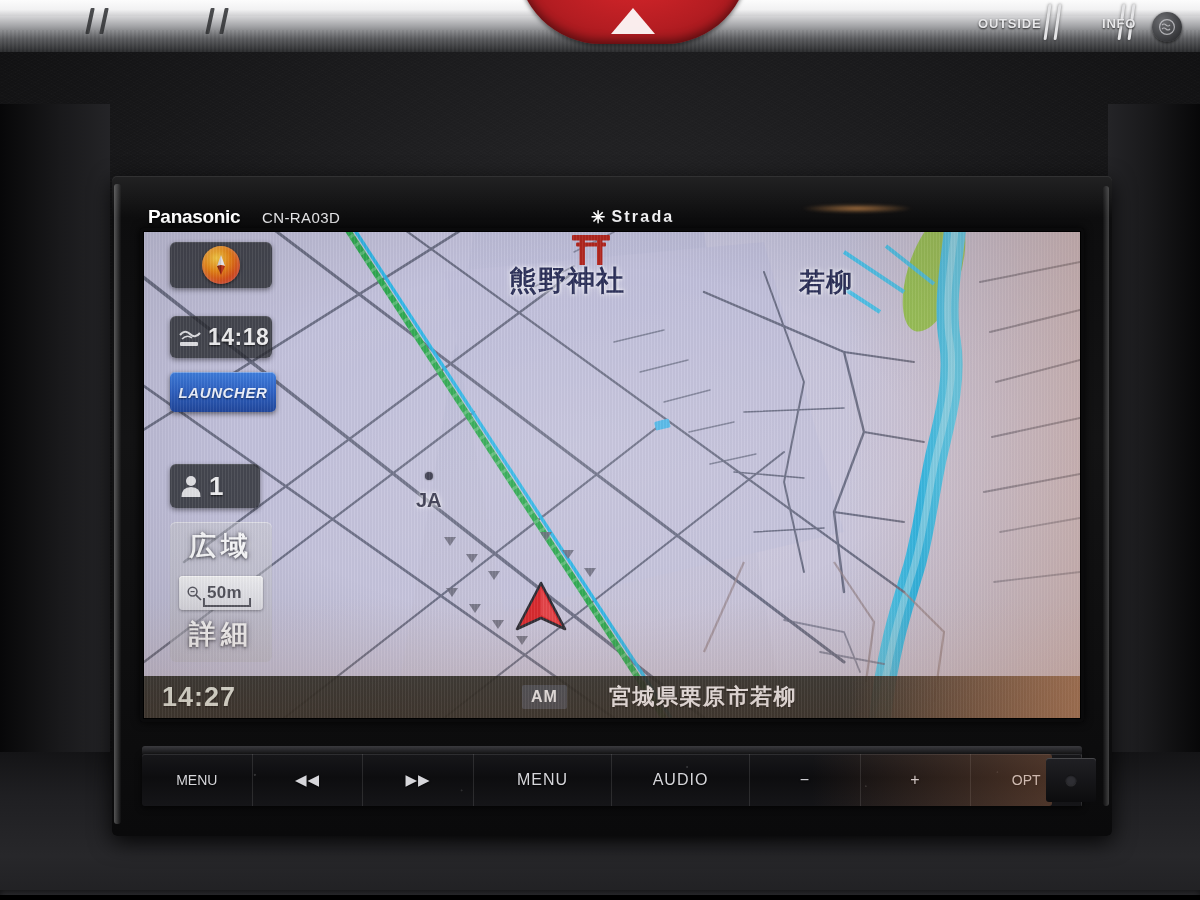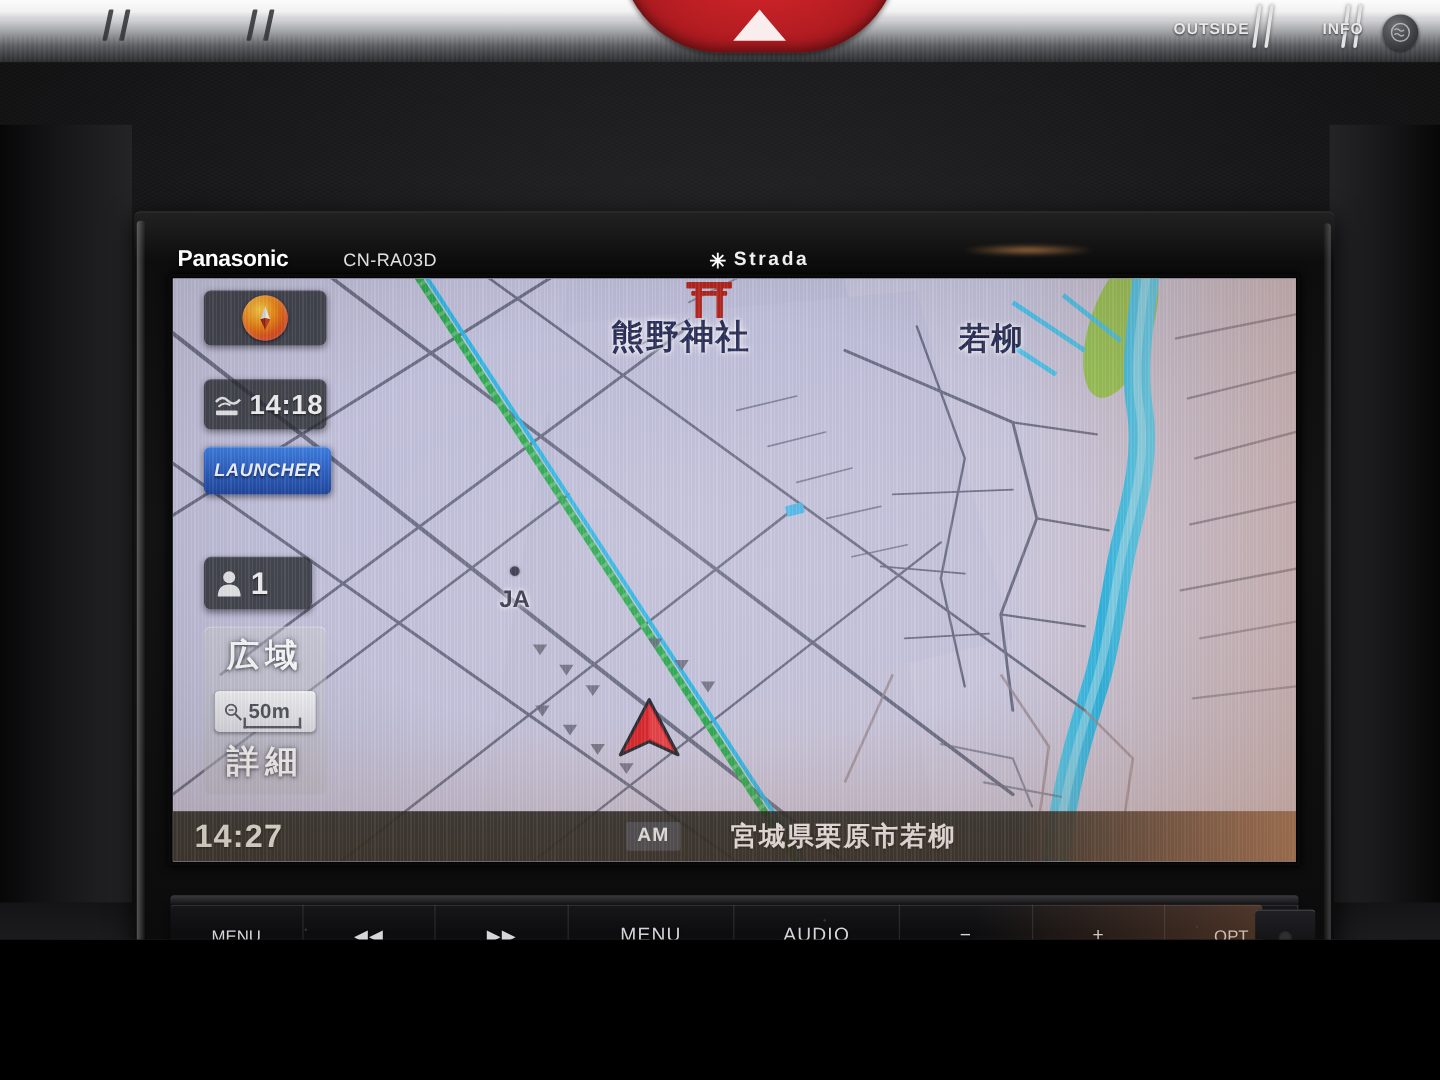--- a/index.html
+++ b/index.html
@@ -1,18 +1,18 @@
 <!DOCTYPE html>
 <html><head>
 <meta charset="utf-8">
 <style>
   html,body{margin:0;padding:0;background:#000;}
   body{width:1200px;height:900px;overflow:hidden;font-family:"Liberation Sans",sans-serif;}
 
-  #photo{position:relative;width:1200px;height:783px;overflow:hidden;
+  #photo{position:relative;width:1200px;height:895px;overflow:hidden;
     background:#141414;}
 
   
   .dash-top{position:absolute;left:0;top:0;width:1200px;height:52px;
     background:linear-gradient(180deg,#e9e9ea 0%,#dcdcde 28%,#9fa0a3 52%,#5c5d60 74%,#2a2b2d 100%);}
   .dash-top-sheen{position:absolute;left:0;top:0;width:1200px;height:16px;
     background:linear-gradient(180deg,#fdfdfd 0%,#f2f2f3 60%,#cfcfd1 100%);opacity:.95;}
   .vent-slot{position:absolute;top:8px;width:4px;height:26px;background:#2e2f31;
     transform:skewX(-12deg);border-radius:1px;opacity:.85;}
   .dash-grain{position:absolute;left:0;top:30px;width:1200px;height:22px;
@@ -70,21 +70,21 @@
     background:linear-gradient(90deg,rgba(255,255,255,.30),rgba(255,255,255,.02));
     border-radius:3px;filter:blur(.4px);}
   .unit-edge-r{position:absolute;right:3px;top:10px;width:6px;height:620px;
     background:linear-gradient(270deg,rgba(255,255,255,.22),rgba(255,255,255,.02));
     border-radius:3px;filter:blur(.5px);}
 
   .brand{position:absolute;left:36px;top:30px;color:#fff;font-size:19px;
     font-weight:800;letter-spacing:-.3px;font-family:"Liberation Sans",sans-serif;
     text-shadow:0 1px 2px rgba(0,0,0,.9);}
   .model{position:absolute;left:150px;top:33px;color:#e4e4e6;font-size:15px;
-    letter-spacing:.4px;font-weight:500;margin-left:24px;}
+    letter-spacing:.4px;font-weight:500;}
   .strada{position:absolute;left:479px;top:32px;color:#f0f0f2;font-size:16px;
     font-weight:700;letter-spacing:2.2px;display:flex;align-items:center;gap:4px;}
   .strada-star{font-size:17px;line-height:1;color:#fff;}
   .unit-flare{position:absolute;left:690px;top:28px;width:110px;height:9px;
     background:radial-gradient(ellipse at 50% 50%,rgba(255,170,90,.62),rgba(255,150,70,0) 72%);
     filter:blur(1.6px);}
 
   
   .screen-frame{position:absolute;left:28px;top:52px;width:944px;height:494px;
     background:#000;border-radius:3px;box-shadow:inset 0 0 0 3px #0a0a0b, 0 0 8px rgba(0,0,0,.9);}

